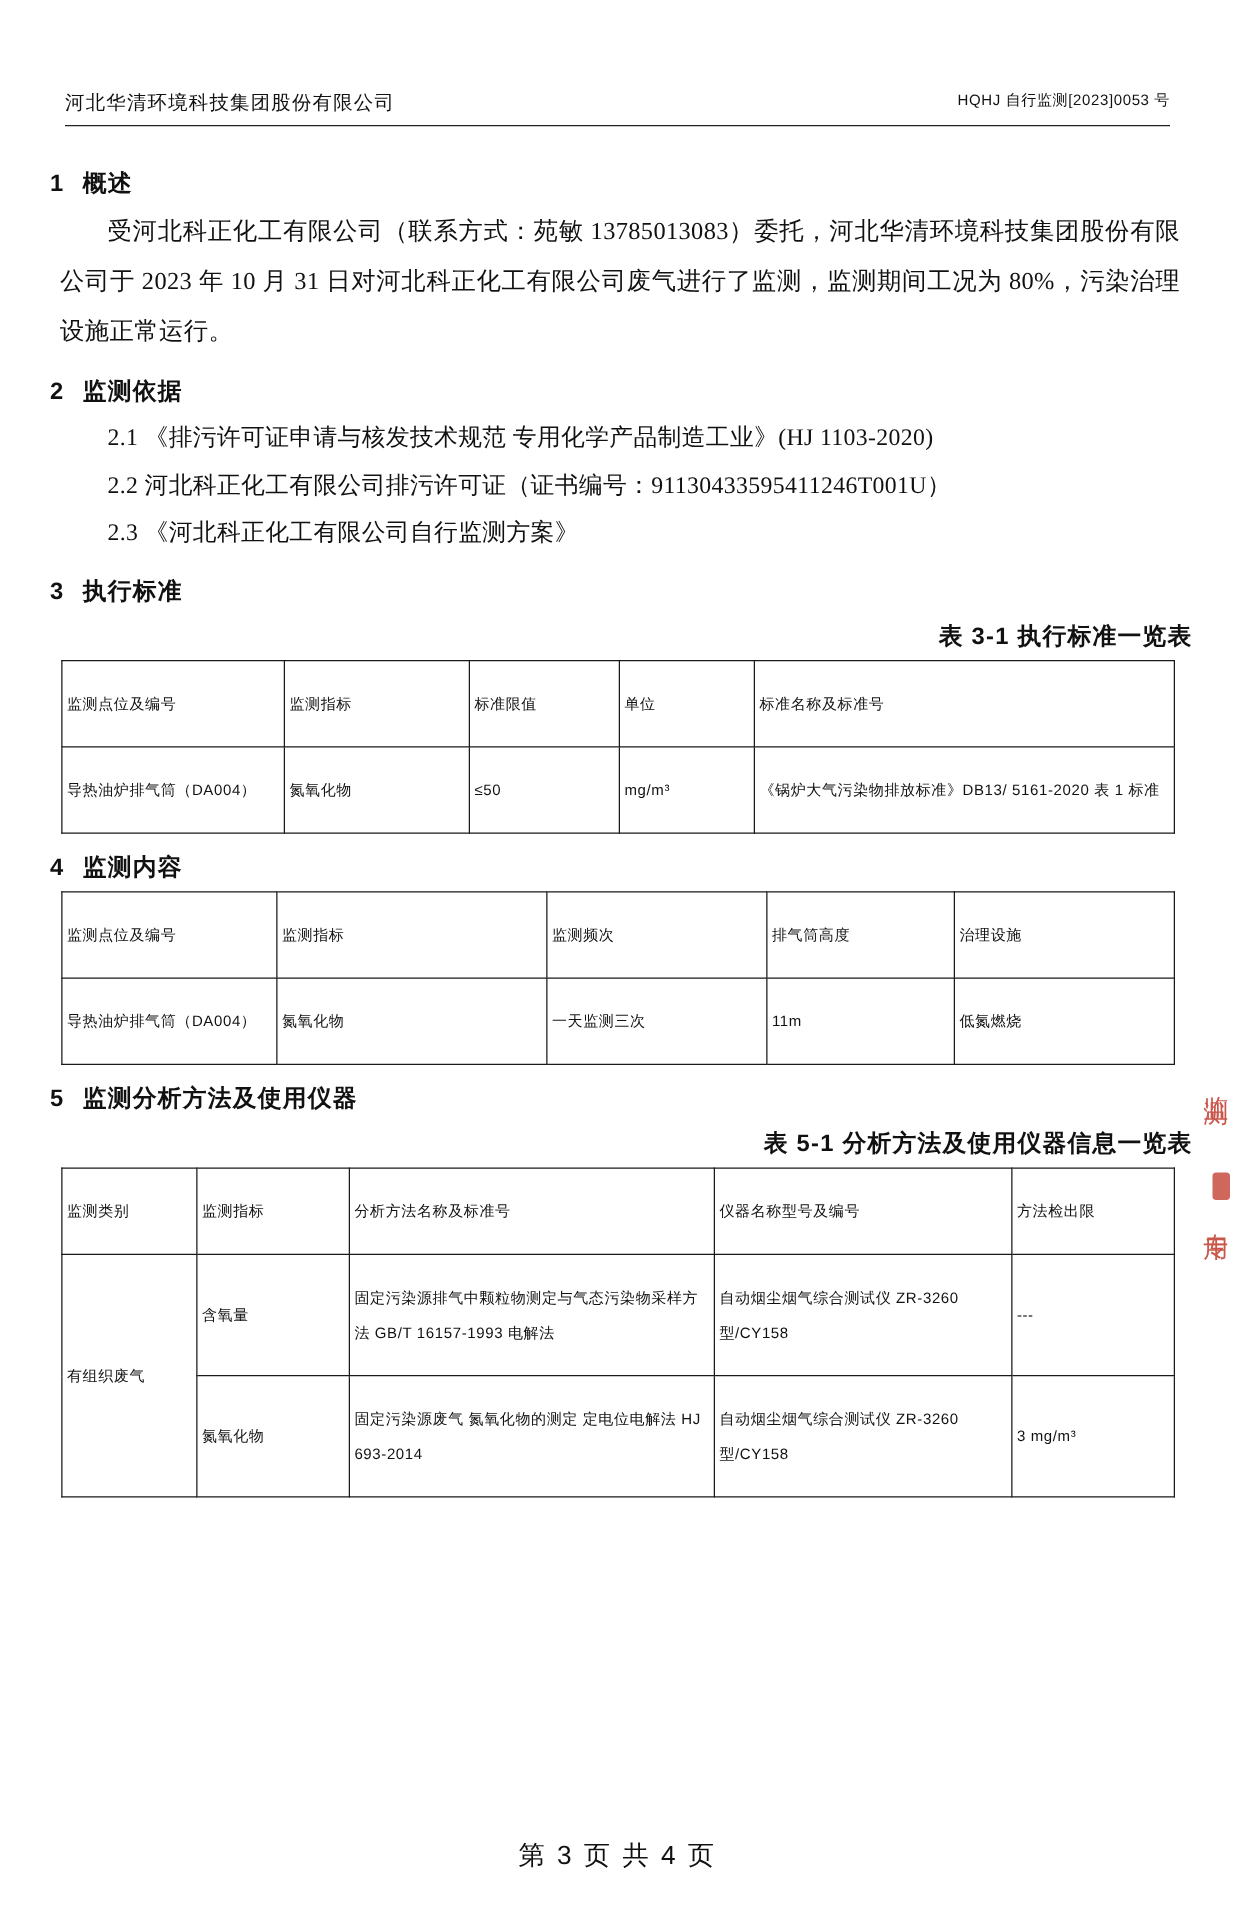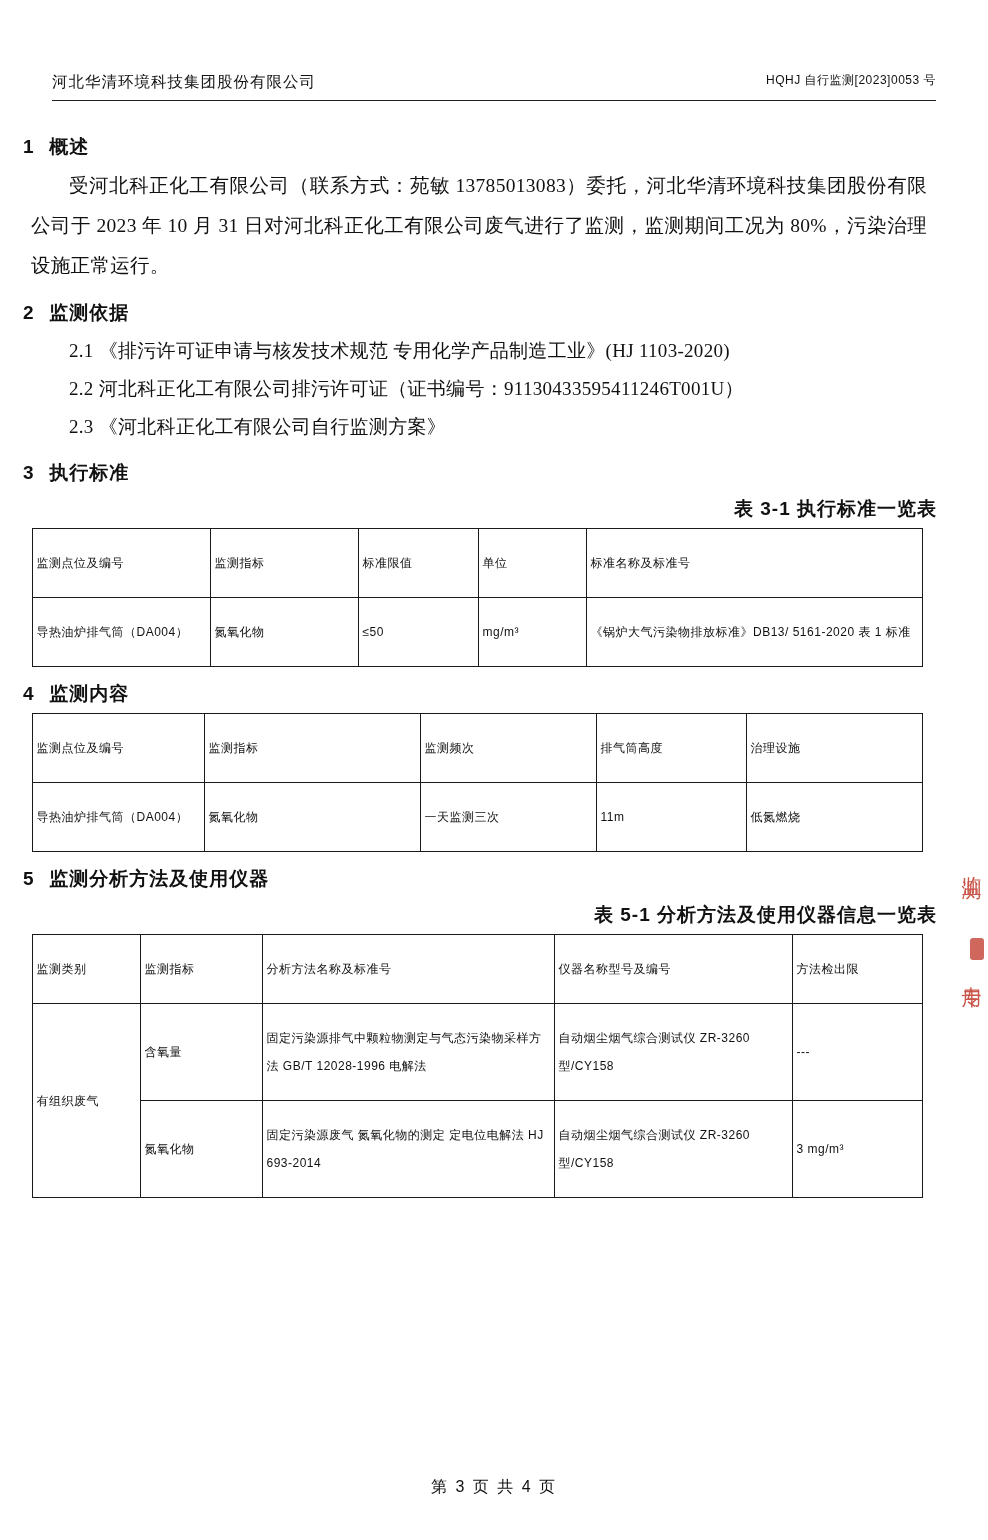--- a/index.html
+++ b/index.html
@@ -48,21 +48,21 @@
     position: absolute;
     left: 52px;
     top: 100px;
     width: 884px;
     height: 1px;
     background: #222;
   }
   
   .content {
     position: absolute;
-    left: 17px;
+    left: 34px;
     top: 120px;
     width: 920px;
   }
   h2.sec {
     font-family: "Liberation Sans", "DejaVu Sans", sans-serif;
     font-size: 19px;
     font-weight: bold;
     margin: 14px 0 6px 0;
     padding-left: 6px;
     letter-spacing: 1px;
@@ -115,21 +115,21 @@
   }
   table.doc th {
     font-weight: normal;
   }
   .footer {
     position: absolute;
     left: 0;
     bottom: 42px;
     width: 988px;
     text-align: center;
-    font-size: 16px;
+    font-size: 21px;
     font-family: "Liberation Sans", "DejaVu Sans", sans-serif;
     letter-spacing: 2px;
   }
   
   .stamp {
     position: absolute;
     right: 0px;
     top: 860px;
     width: 24px;
     height: 220px;
@@ -262,21 +262,21 @@
         <tr>
           <th>监测类别</th>
           <th>监测指标</th>
           <th>分析方法名称及标准号</th>
           <th>仪器名称型号及编号</th>
           <th>方法检出限</th>
         </tr>
         <tr>
           <td rowspan="2">有组织废气</td>
           <td>含氧量</td>
-          <td>固定污染源排气中颗粒物测定与气态污染物采样方法 GB/T 12028-1996 电解法</td>
+          <td>固定污染源排气中颗粒物测定与气态污染物采样方法 GB/T 16157-1993 电解法</td>
           <td>自动烟尘烟气综合测试仪 ZR-3260 型/CY158</td>
           <td>---</td>
         </tr>
         <tr>
           <td>氮氧化物</td>
           <td>固定污染源废气 氮氧化物的测定 定电位电解法 HJ 693-2014</td>
           <td>自动烟尘烟气综合测试仪 ZR-3260 型/CY158</td>
           <td class="unit">3 mg/m³</td>
         </tr>
       </tbody>

